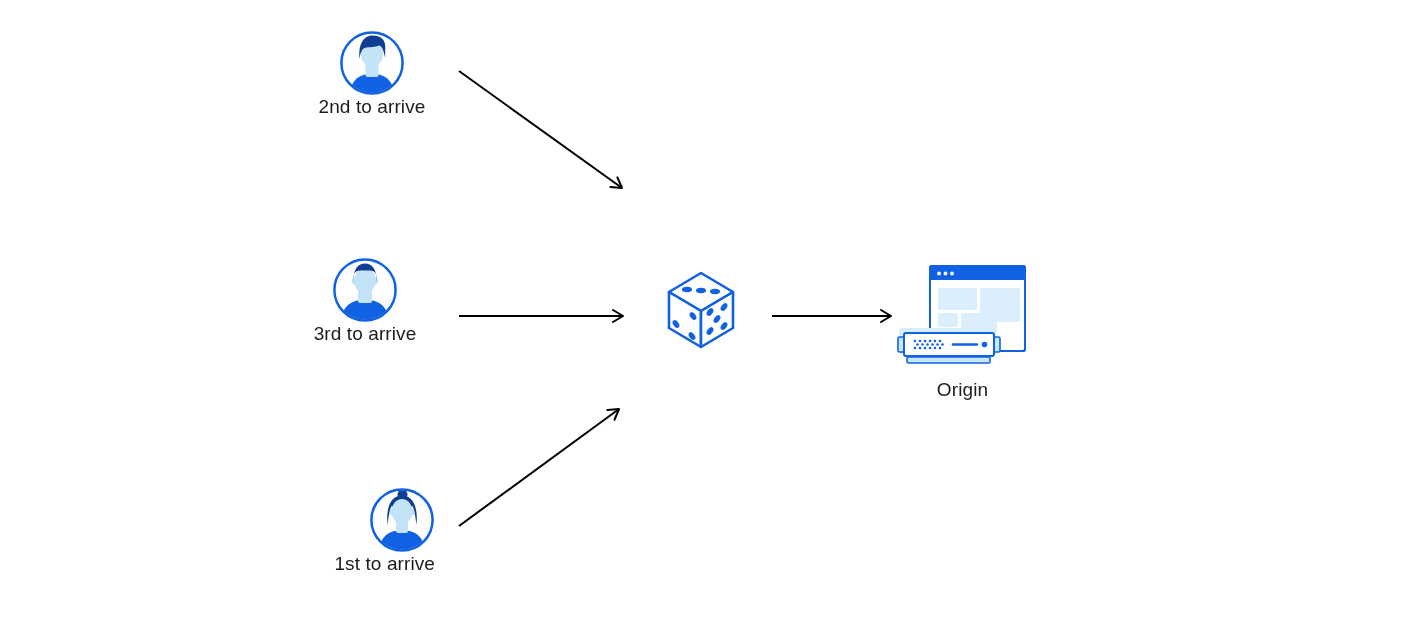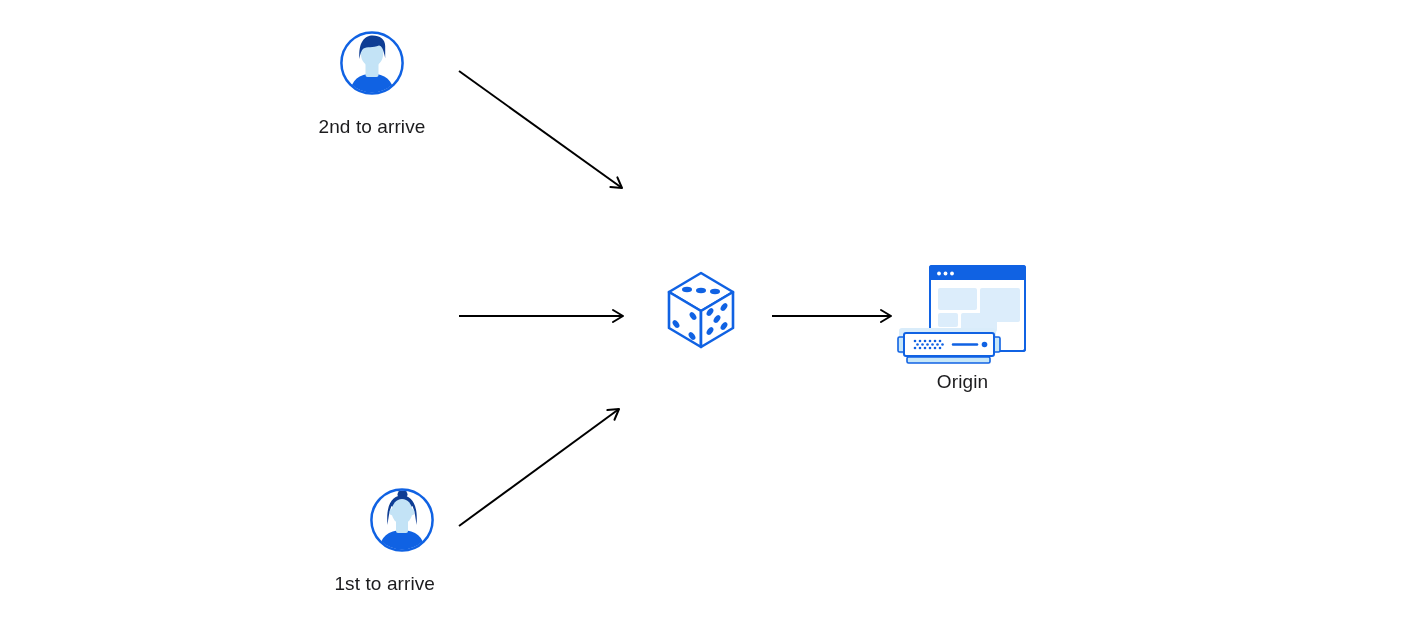--- a/index.html
+++ b/index.html
@@ -14,21 +14,21 @@
     --c-arrow:#000000;
     --c-background:#FFFFFF;
   }
   *{margin:0;padding:0;box-sizing:border-box;}
   body{background:var(--c-background);font-family:"Liberation Sans",sans-serif;}
   .canvas{position:relative;width:1405px;height:633px;background:var(--c-background);overflow:hidden;}
   .arrows{position:absolute;left:0;top:0;width:1405px;height:633px;}
   .arrow-line{stroke:var(--c-arrow);stroke-width:2;fill:none;}
   .arrow-stroke{stroke:var(--c-arrow);fill:none;stroke-linecap:round;stroke-linejoin:round;}
   .node{position:absolute;display:flex;flex-direction:column;align-items:center;}
-  .node-label{font-size:19px;color:var(--c-text);margin-top:20px;white-space:nowrap;letter-spacing:.1px;}
+  .node-label{font-size:19px;color:var(--c-text);white-space:nowrap;letter-spacing:.1px;}
   .avatar{width:66px;height:66px;display:block;}
   .ring{fill:none;stroke:var(--c-primary);stroke-width:2.5;}
   .shirt{fill:var(--c-primary);}
   .skin{fill:var(--c-skin);}
   .hair{fill:var(--c-hair);}
   .dice-face{fill:#fff;stroke:var(--c-primary);stroke-width:2.6;stroke-linejoin:round;}
   .dice-dot{fill:var(--c-primary);}
   .win-body{fill:#fff;stroke:var(--c-primary);stroke-width:2;}
   .win-bar{fill:var(--c-primary);}
   .win-dot{fill:#fff;}
@@ -68,20 +68,40 @@
         <path class="shirt" d="M33,43.5 C19,44 11.5,51 10.5,66 L55.5,66 C54.5,51 47,44 33,43.5 Z"></path>
         <rect class="skin" x="26.5" y="30" width="13" height="17" rx="2"></rect>
         <ellipse class="skin" cx="33" cy="23.5" rx="11.2" ry="13.2"></ellipse>
         <path class="hair" d="M20.5,29 C19,12 26,5.5 33.5,5.5 C41,5.5 46.2,9.5 46.2,16 L46.2,28 C44.5,19.5 42.5,15.5 40,15.5 C34,18 27.5,16.5 24.5,18.5 C22.5,20 21,24 20.5,29 Z"></path>
       </g>
       <circle class="ring" cx="33" cy="33" r="30.6"></circle>
     </svg>
     <div class="node-label">2nd to arrive</div>
   </div>
 
+  <div class="node" style="left:299px;top:257px;width:132px;">
+    <svg class="avatar" viewBox="0 0 66 66">
+      <defs>
+          <clipPath id="clipB">
+            <circle cx="33" cy="33" r="29.6"></circle>
+          </clipPath>
+        </defs>
+      <circle cx="33" cy="33" r="29.6" fill="#fff"></circle>
+      <g clip-path="url(#clipB)">
+        <path class="shirt" d="M33,42.5 C17,43 9.5,51 8.5,66 L57.5,66 C56.5,51 49,43 33,42.5 Z"></path>
+        <rect class="skin" x="26" y="29" width="14" height="17" rx="2"></rect>
+        <ellipse class="skin" cx="22.5" cy="24" rx="2.6" ry="3.4"></ellipse>
+        <ellipse class="skin" cx="43.5" cy="24" rx="2.6" ry="3.4"></ellipse>
+        <ellipse class="skin" cx="33" cy="23.5" rx="10.8" ry="13"></ellipse>
+        <path class="hair" d="M21,26 C21,11.5 26.5,6.5 33,6.5 C39.5,6.5 45,11.5 45,26 L45,22 C45,16.5 42.5,13.5 38,13.5 L28,13.5 C23.5,13.5 21,16.5 21,22 Z"></path>
+      </g>
+      <circle class="ring" cx="33" cy="33" r="30.6"></circle>
+    </svg>
+    <div class="node-label">3rd to arrive</div>
+  </div>
 
   <div class="node" style="left:303px;top:487px;width:132px;align-items:flex-end;">
     <svg class="avatar" viewBox="0 0 66 66">
       <defs>
           <clipPath id="clipC">
             <circle cx="33" cy="33" r="29.6"></circle>
           </clipPath>
         </defs>
       <circle cx="33" cy="33" r="29.6" fill="#fff"></circle>
       <g clip-path="url(#clipC)">
@@ -156,16 +176,16 @@
         <circle class="srv-dot" cx="20" cy="86" r="1.3"></circle>
           <circle class="srv-dot" cx="25" cy="86" r="1.3"></circle>
           <circle class="srv-dot" cx="30" cy="86" r="1.3"></circle>
           <circle class="srv-dot" cx="35" cy="86" r="1.3"></circle>
           <circle class="srv-dot" cx="40" cy="86" r="1.3"></circle>
           <circle class="srv-dot" cx="45" cy="86" r="1.3"></circle>
       </g>
       <line class="srv-line" x1="58" y1="82.5" x2="82" y2="82.5"></line>
       <circle class="srv-dot" cx="89.5" cy="82.5" r="2.8"></circle>
     </svg>
-    <div class="node-label" style="margin-top:4px;">Origin</div>
+    <div class="node-label" style="margin-top:12px;">Origin</div>
   </div>
 
 </div>
 
 </body></html>

